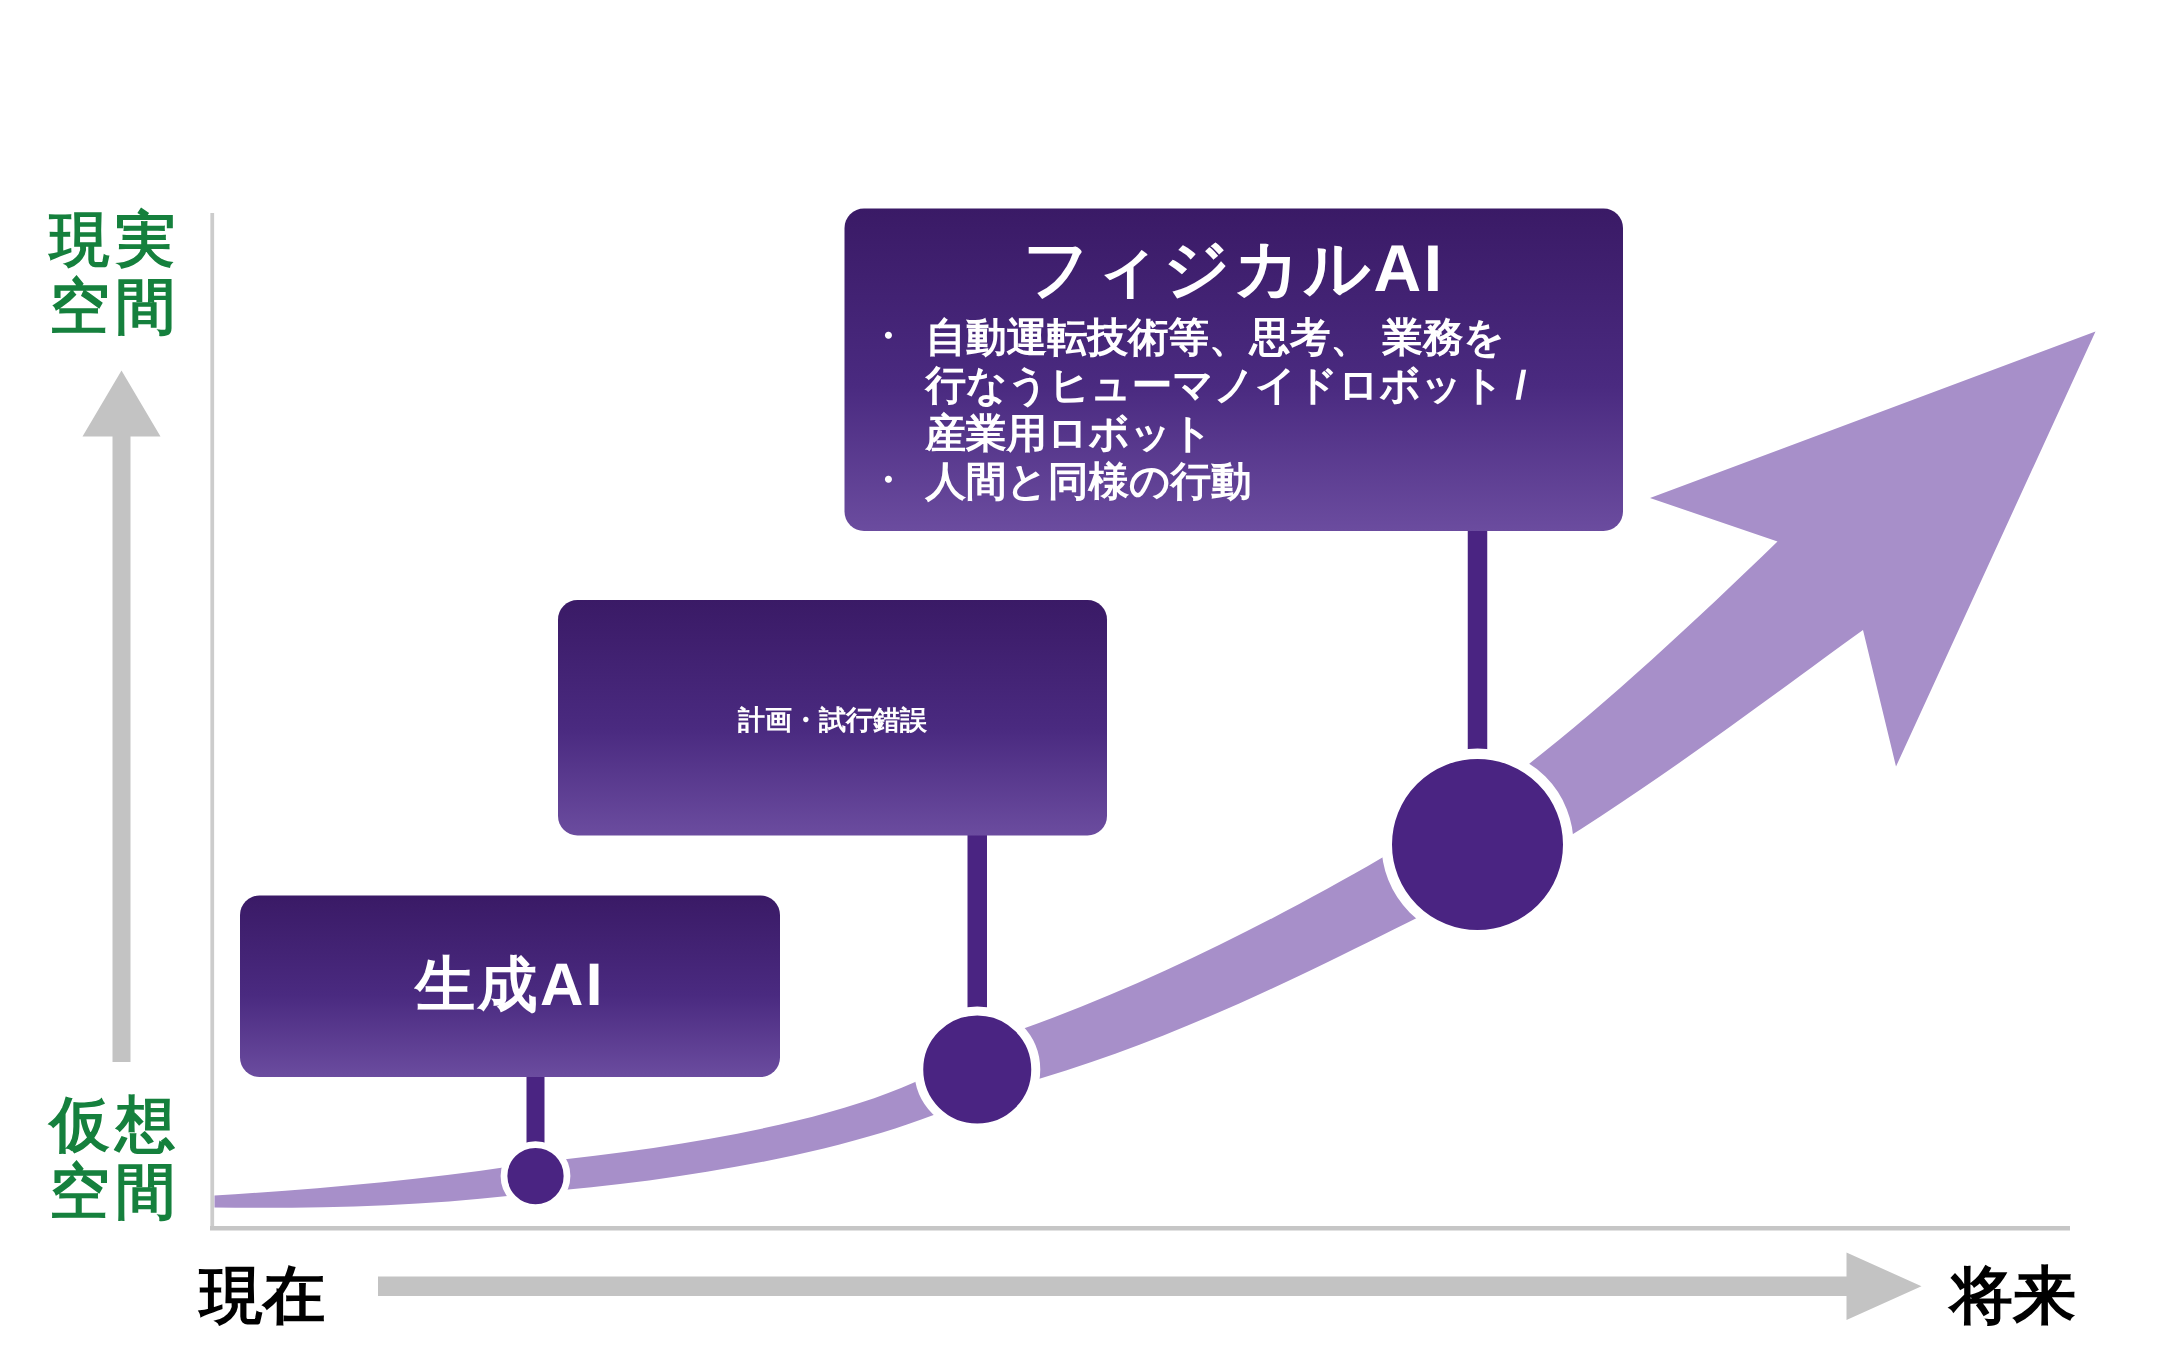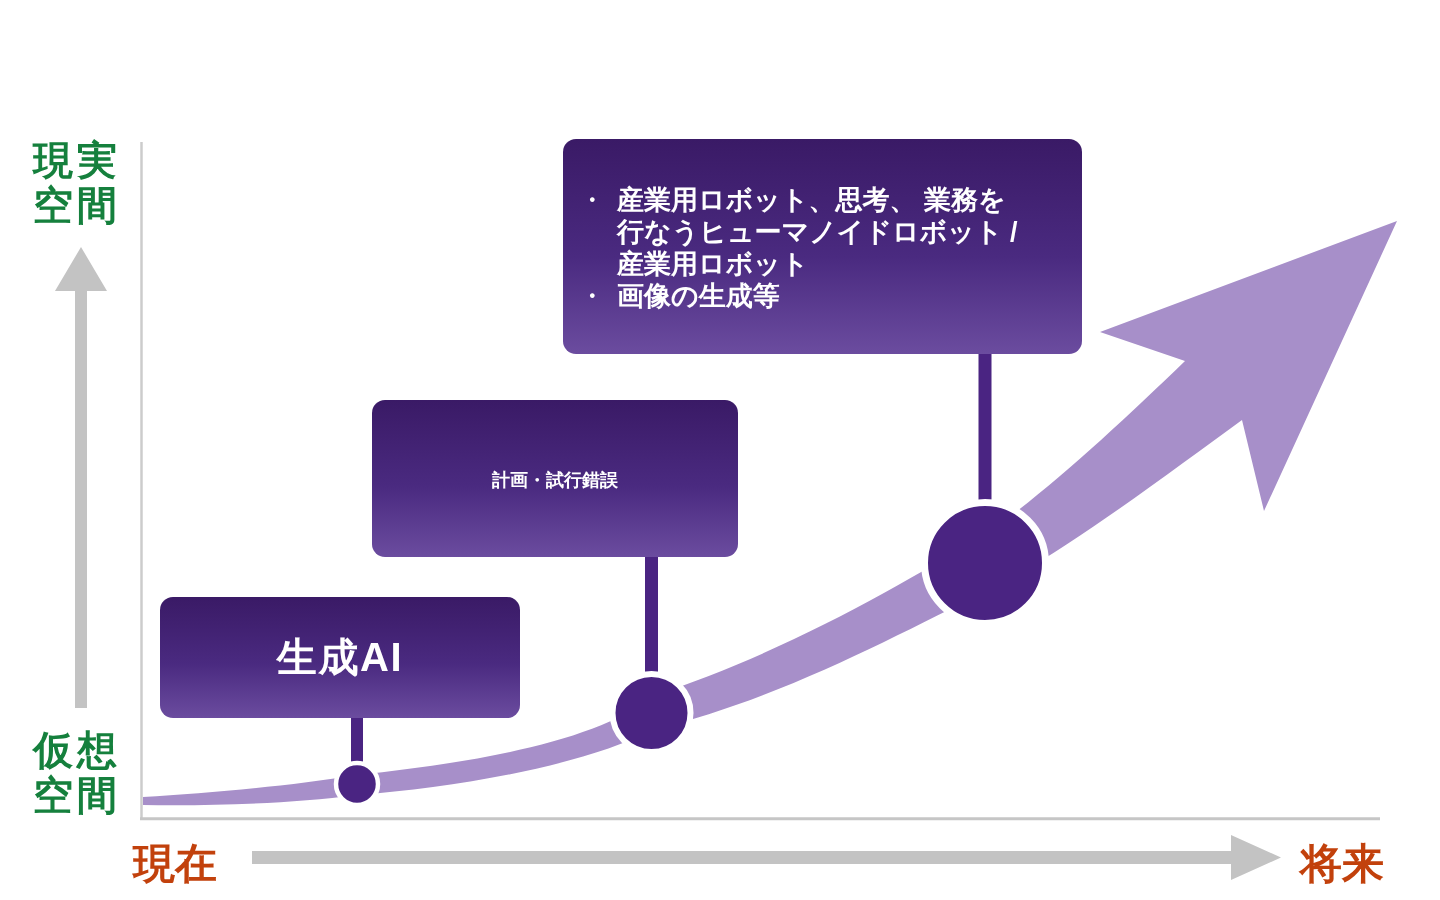--- a/index.html
+++ b/index.html
@@ -23,21 +23,21 @@
   .chart-svg{position:absolute;left:0;top:0;width:1440px;height:900px;}
   
   .y-label{
     position:absolute;left:33px;color:#15803d;font-weight:900;
     font-size:40px;line-height:1.13;letter-spacing:0.10em;white-space:nowrap;
   }
   .y-label span{display:block;}
   .y-top{top:138px;}
   .y-bottom{top:728px;}
   .x-label{
-    position:absolute;color:#c2410c;font-weight:900;font-size:42px;white-space:nowrap;
+    position:absolute;color:#000000;font-weight:900;font-size:42px;white-space:nowrap;
   }
   .x-left{left:133px;top:836px;}
   .x-right{left:1300px;top:836px;}
   
   .box{
     position:absolute;border-radius:13px;color:#ffffff;
     background:linear-gradient(180deg,#3a1a66 0%,#4a2a80 55%,#6b4c9f 100%);
     display:flex;flex-direction:column;align-items:center;justify-content:center;
     text-align:center;
   }
@@ -111,31 +111,32 @@
     <div class="box-title">生成AI</div>
   </div>
 
   <div class="box box2">
     <div class="box-sub">
       <span>計画・試行錯誤</span>
     </div>
   </div>
 
   <div class="box box3">
+    <div class="box-title">フィジカルAI</div>
     <div class="bullets">
       <div class="bullet-row">
         <span class="bullet-mark">・</span>
         <div class="bullet-lines">
-          <span>産業用ロボット、思考、 業務を</span>
+          <span>自動運転技術等、思考、 業務を</span>
           <span>行なうヒューマノイドロボット /</span>
           <span>産業用ロボット</span>
         </div>
       </div>
       <div class="bullet-row">
         <span class="bullet-mark">・</span>
         <div class="bullet-lines">
-          <span>画像の生成等</span>
+          <span>人間と同様の行動</span>
         </div>
       </div>
     </div>
   </div>
 
 </div>
 
 </body></html>

